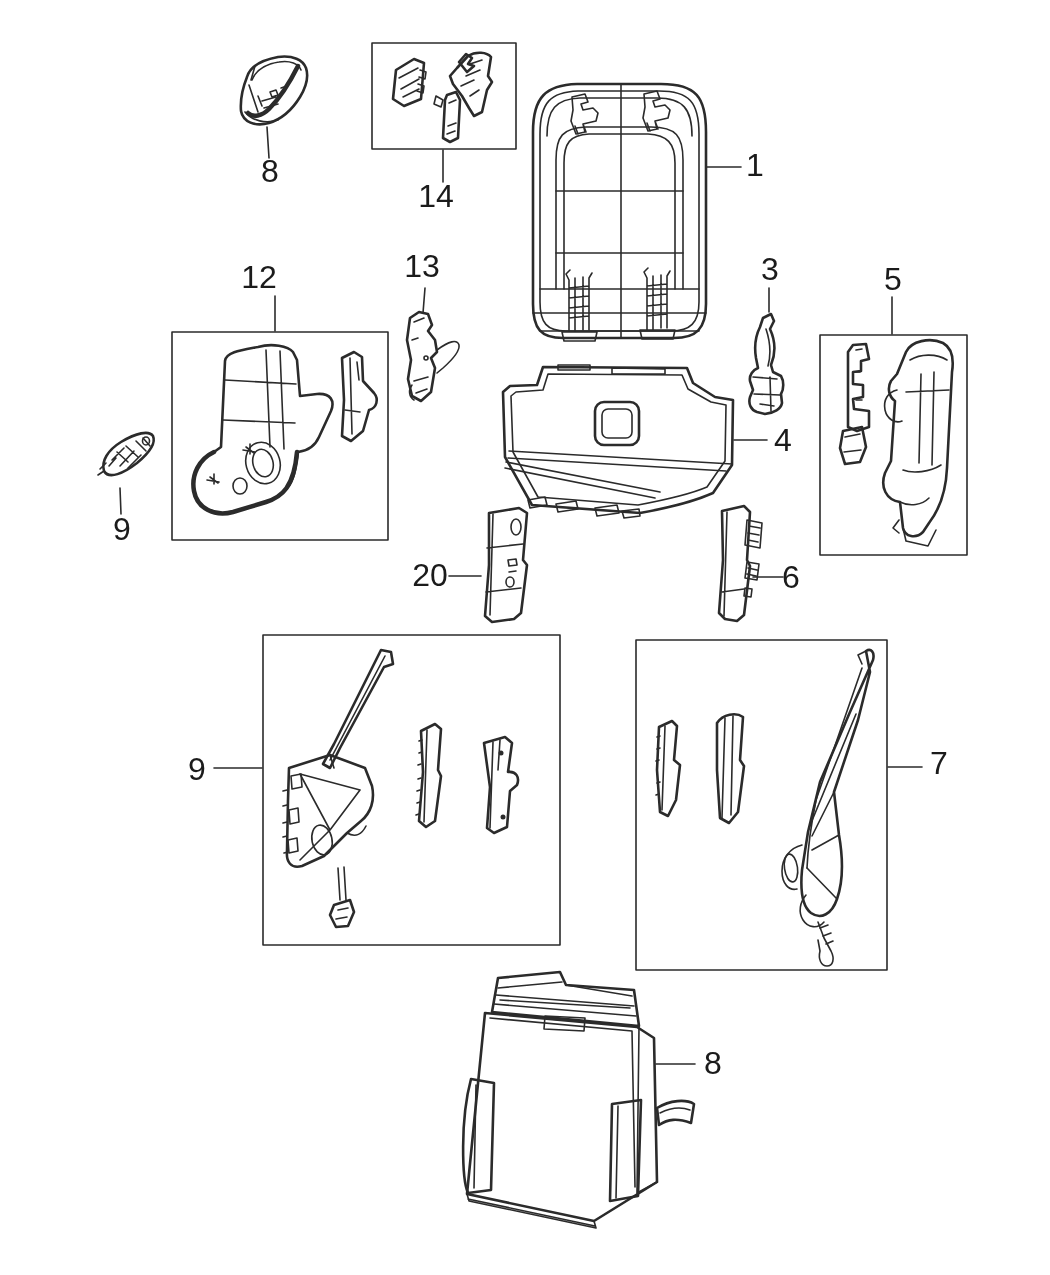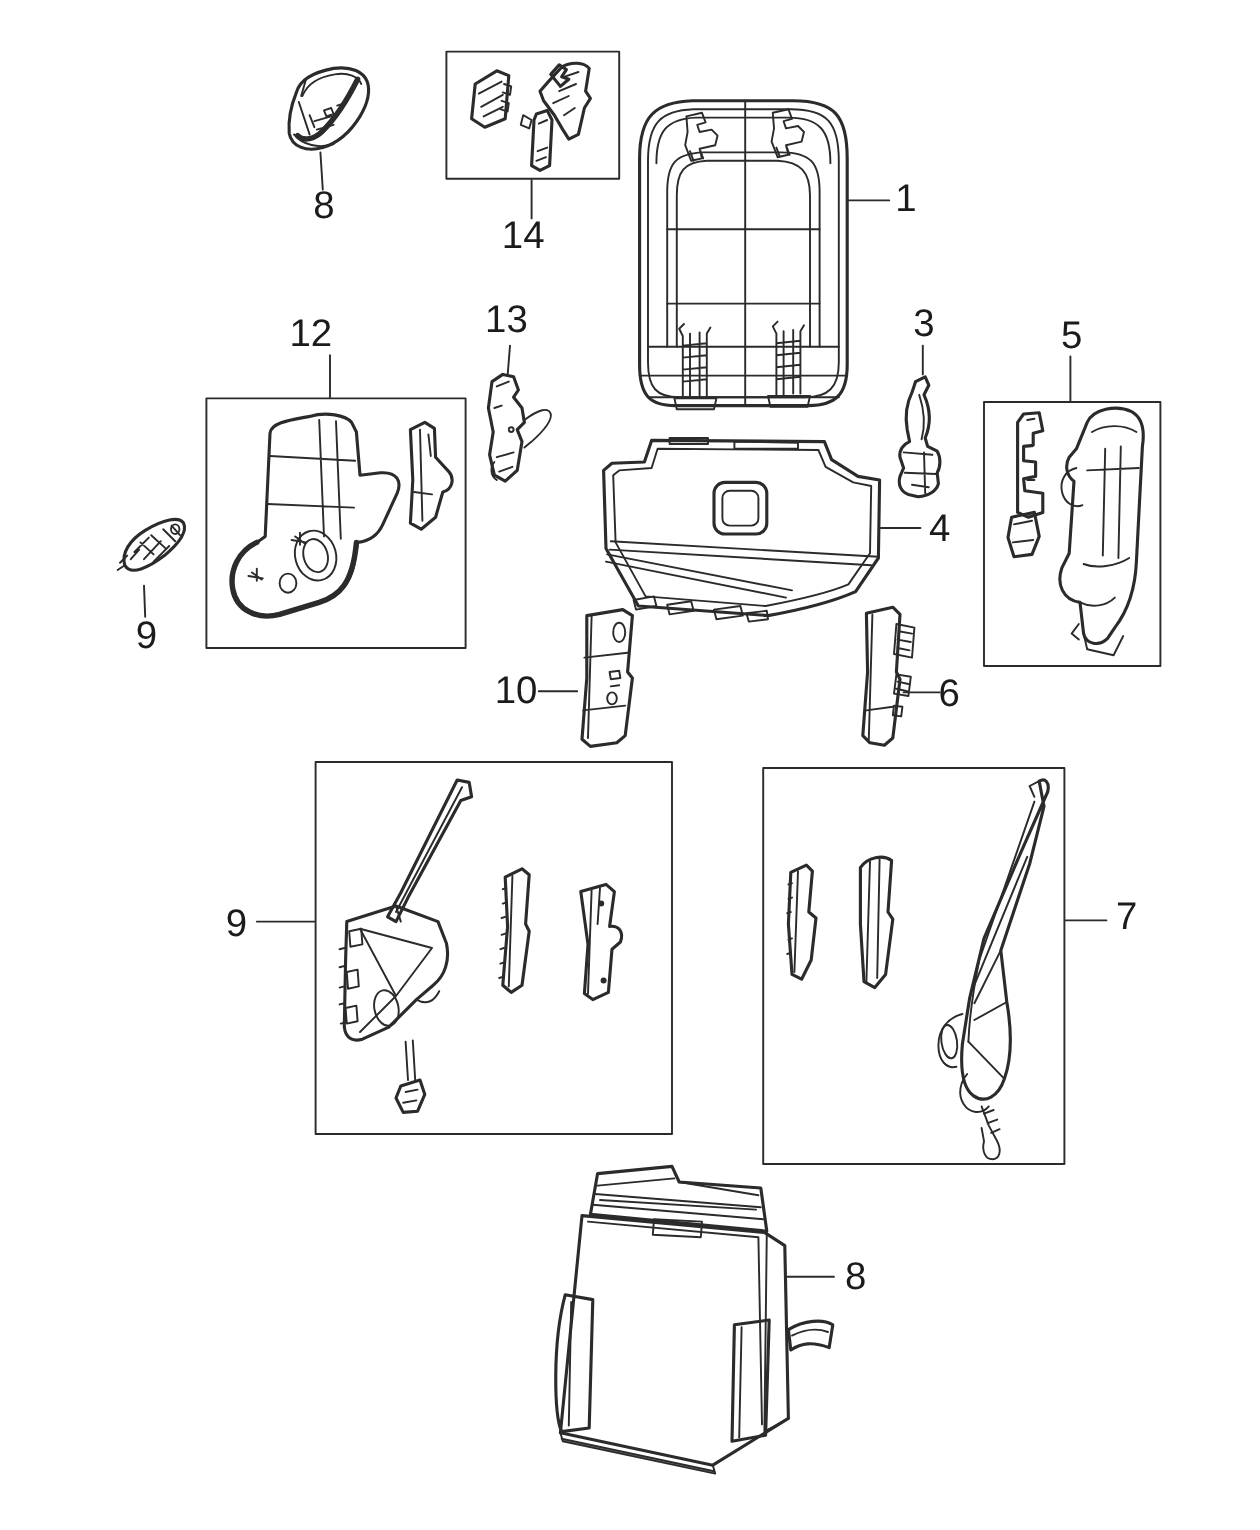--- a/index.html
+++ b/index.html
@@ -216,20 +216,20 @@
   </svg>
 
   <div class="callout" style="left:755px;top:165px">1</div>
   <div class="callout" style="left:770px;top:269px">3</div>
   <div class="callout" style="left:783px;top:440px">4</div>
   <div class="callout" style="left:893px;top:279px">5</div>
   <div class="callout" style="left:791px;top:577px">6</div>
   <div class="callout" style="left:939px;top:763px">7</div>
   <div class="callout" style="left:713px;top:1063px">8</div>
   <div class="callout" style="left:197px;top:769px">9</div>
-  <div class="callout" style="left:430px;top:575px">10</div>
+  <div class="callout" style="left:430px;top:575px">20</div>
   <div class="callout" style="left:122px;top:529px">9</div>
   <div class="callout" style="left:259px;top:277px">12</div>
   <div class="callout" style="left:422px;top:266px">13</div>
   <div class="callout" style="left:436px;top:196px">14</div>
   <div class="callout" style="left:270px;top:171px">8</div>
 
 </div>
 
 </body></html>

